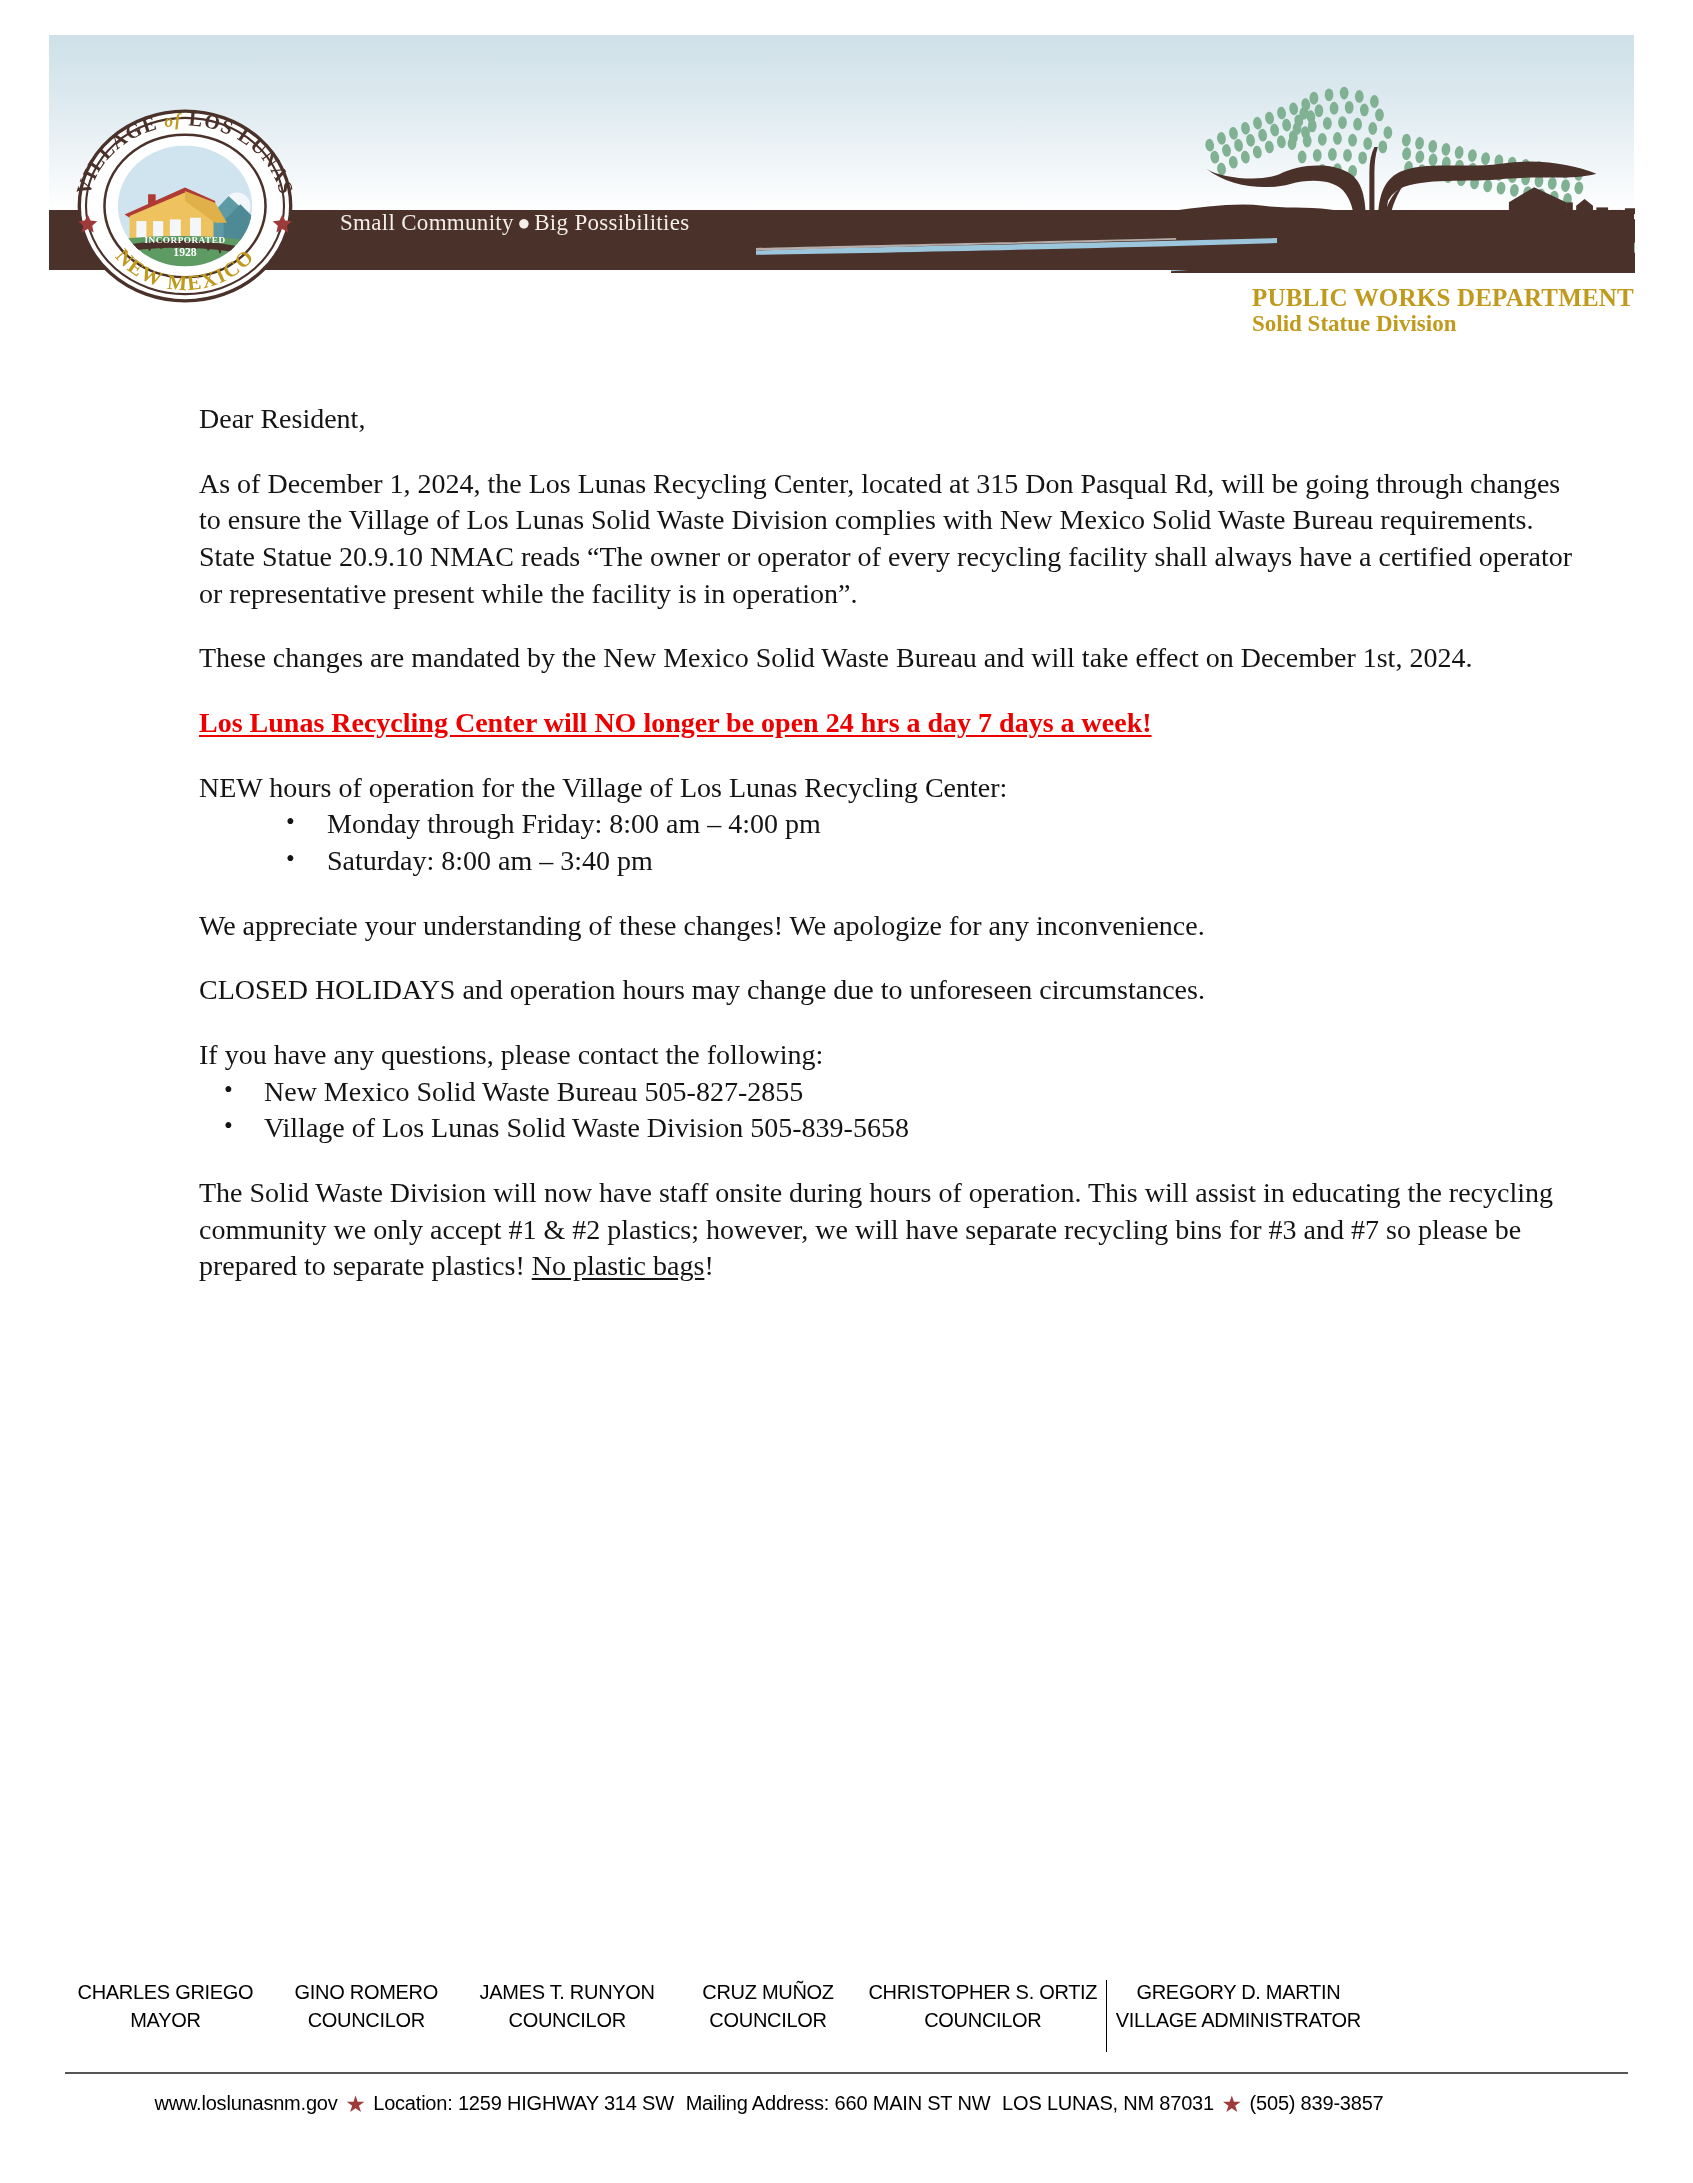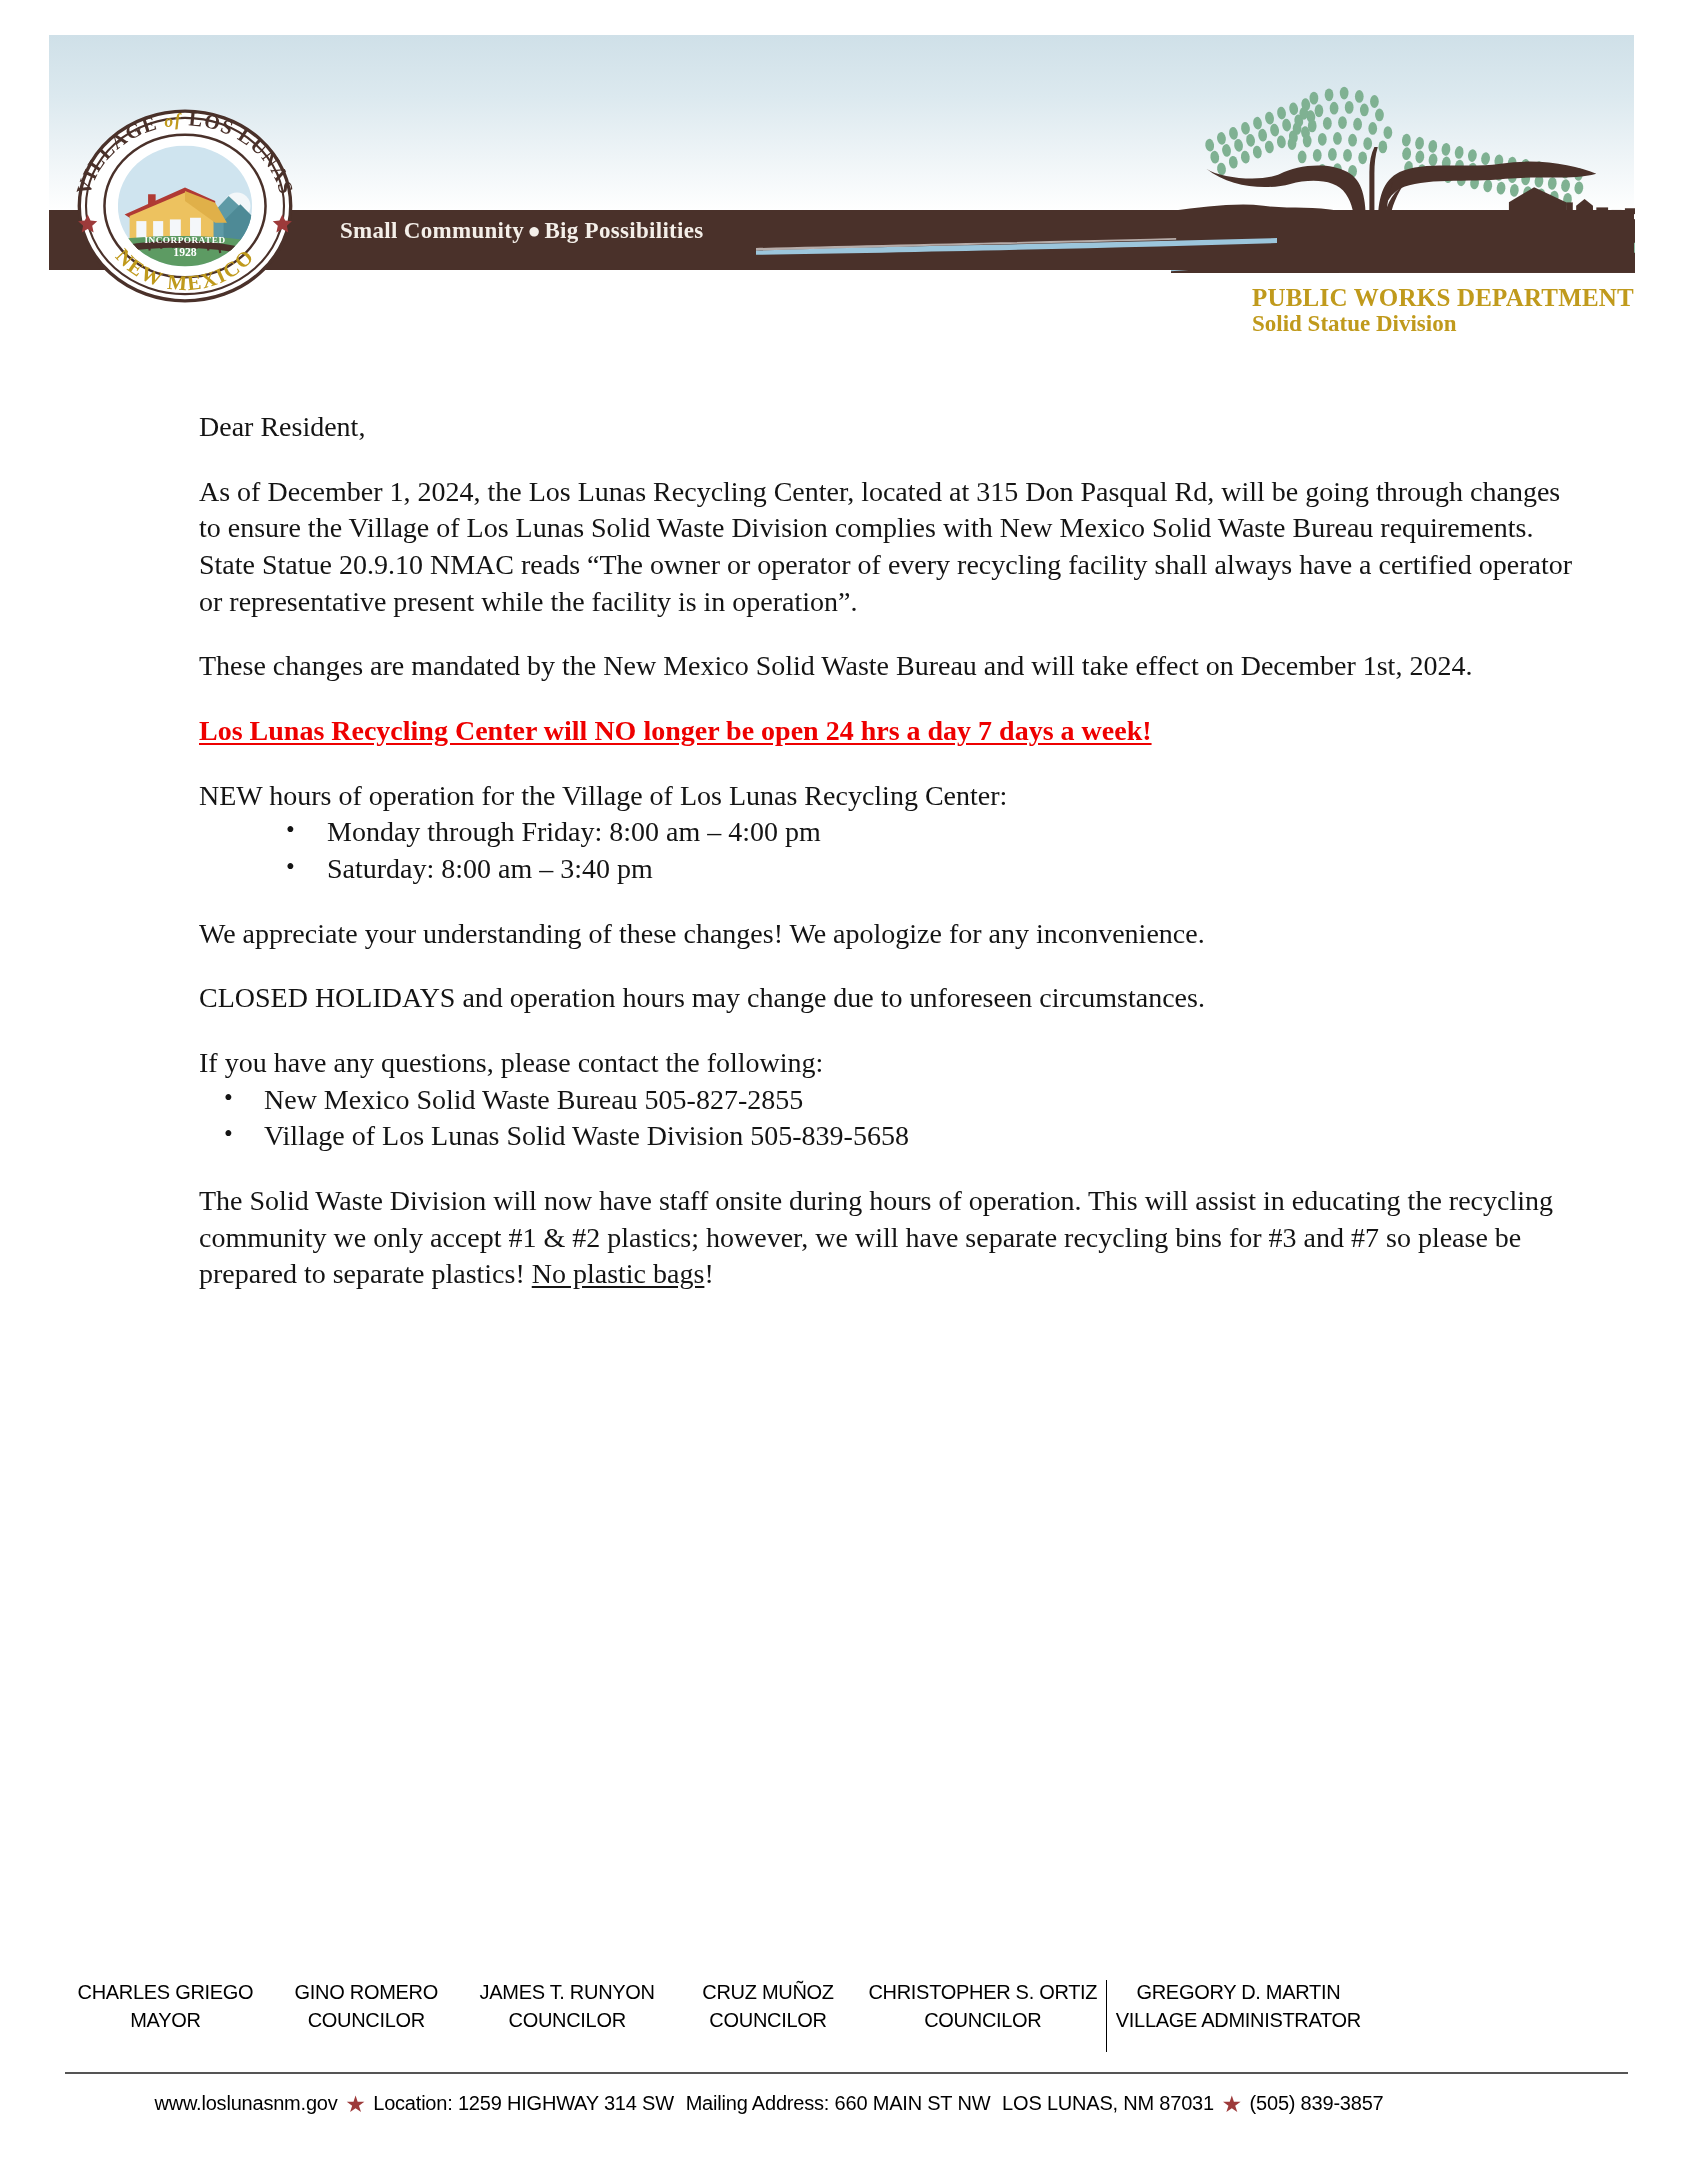--- a/index.html
+++ b/index.html
@@ -30,23 +30,23 @@
     background: linear-gradient(to bottom, #cfe0e8 0%, #dce9ef 35%, #eef4f7 68%, #ffffff 100%);
   }
   .brownband {
     position: absolute;
     left: 49px; top: 210px;
     width: 1585px; height: 60px;
     background: #4a312a;
   }
   .band-tagline {
     position: absolute;
-    left: 340px; top: 218px;
+    left: 340px; top: 210px;
     font-family: "Liberation Serif", "DejaVu Serif", serif;
-    font-weight: bold;
+    font-weight: normal;
     font-size: 23px;
     letter-spacing: 0.3px;
     color: #f4efe9;
     white-space: nowrap;
   }
   .band-tagline .dot { font-size: 22px; padding: 0 3.4px; }
 
   
   .river {
     position: absolute;
@@ -97,21 +97,21 @@
   
   .letter-body {
     position: absolute;
     left: 199px; top: 401px;
     width: 1377px;
     font-size: 28px;
     line-height: 1.31;
     color: #141414;
   }
   .letter-body p {
-    margin: 8px 0 28px 0;
+    margin: 0 0 28px 0;
   }
   .p-tight { margin-bottom: 0 !important; }
   .redline {
     color: #ee0000;
     font-weight: bold;
     text-decoration: underline;
     text-underline-offset: 3.4px;
   }
   ul.doc-list {
     list-style: none;

